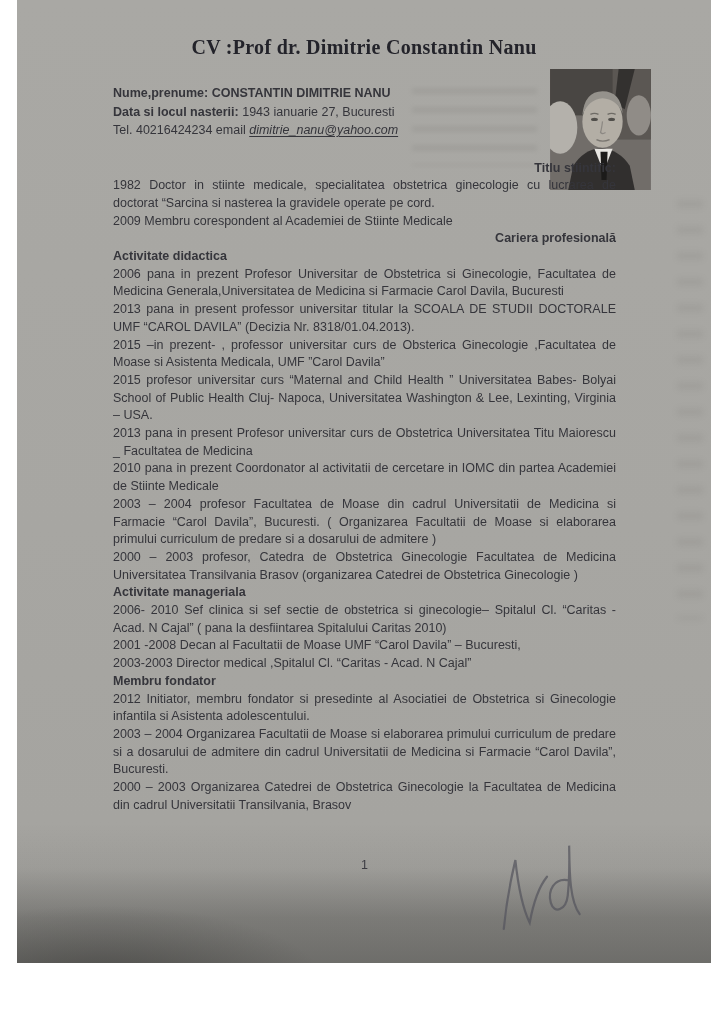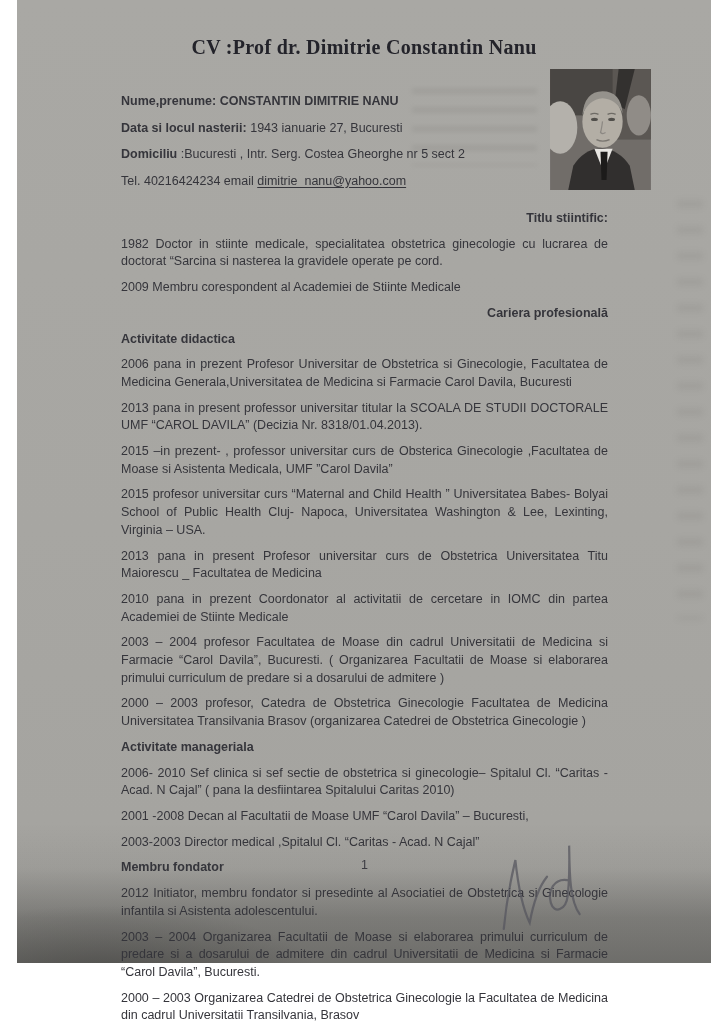--- a/index.html
+++ b/index.html
@@ -20,26 +20,26 @@
          filter:contrast(.95) brightness(1.02);}
   .photo svg{display:block;width:100%;height:100%;}
   
   .ghost{position:absolute;left:395px;top:88px;width:125px;height:78px;opacity:.14;filter:blur(2px);
          background:repeating-linear-gradient(180deg,#6f6d68 0 6px,transparent 6px 19px);}
   .ghost2{position:absolute;left:660px;top:200px;width:26px;height:420px;opacity:.10;filter:blur(3px);
          background:repeating-linear-gradient(180deg,#5d5b57 0 8px,transparent 8px 26px);}
   
   .content{position:absolute;left:96px;top:84px;width:503px;
            font-size:12.5px;line-height:17.7px;color:#35353b;text-align:justify;}
-  .content p{margin:8px;}
+  .content p{margin:0;}
   .personal{margin-bottom:20px;text-align:left;line-height:18.5px;}
   b,.b{font-weight:bold;}
   .center{text-align:right;font-weight:bold;}
   .photo-spacer{float:right;width:86px;height:13px;}
-  .email{color:inherit;text-decoration:underline;text-underline-offset:2px;}
+  .email{color:inherit;text-decoration:underline;text-underline-offset:2px;font-style:italic;}
   .pagenum{position:absolute;left:96px;top:858px;width:503px;text-align:center;
            font-size:12.5px;color:#3c3c42;}
   
   .signature{position:absolute;left:472px;top:843px;width:110px;height:95px;transform:rotate(-6deg);}
   
   .watermark{position:absolute;right:10px;top:983px;font-size:18px;font-weight:bold;
              color:#0c0c0c;letter-spacing:.2px;margin-top:40px;}
 </style>
 </head>
 <body>
@@ -78,21 +78,20 @@
         <path d="M52,52 Q51,60 50,63 Q52,65 55,63" stroke="#8a8680" stroke-width="1.2" fill="none"></path>
         <path d="M46,70 Q52,73 59,70" stroke="#77736d" stroke-width="1.4" fill="none"></path>
       </svg>
     </div>
 
     <div class="content">
 
       <div class="personal">
         <p><b>Nume,prenume:</b> <b>CONSTANTIN DIMITRIE NANU</b></p>
         <p><b>Data si locul nasterii:</b> <span>1943 ianuarie 27, Bucuresti</span></p>
-        <p><b>Domiciliu</b> <span>:Bucuresti , Intr. Serg. Costea Gheorghe nr 5 sect 2</span></p>
         <p><span>Tel. 40216424234 email </span><a class="email" href="#">dimitrie_nanu@yahoo.com</a></p>
       </div>
 
 
       <p class="center">Titlu stiintific:</p>
       <p>1982 Doctor in stiinte medicale, specialitatea obstetrica ginecologie cu lucrarea de doctorat “Sarcina si nasterea la gravidele operate pe cord.</p>
       <p>2009 Membru corespondent al Academiei de Stiinte Medicale</p>
 
       <p class="center">Cariera profesională</p>
 

